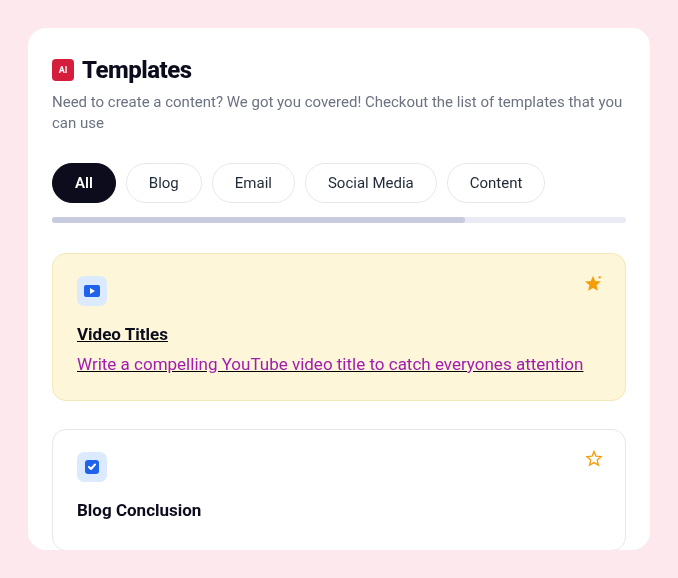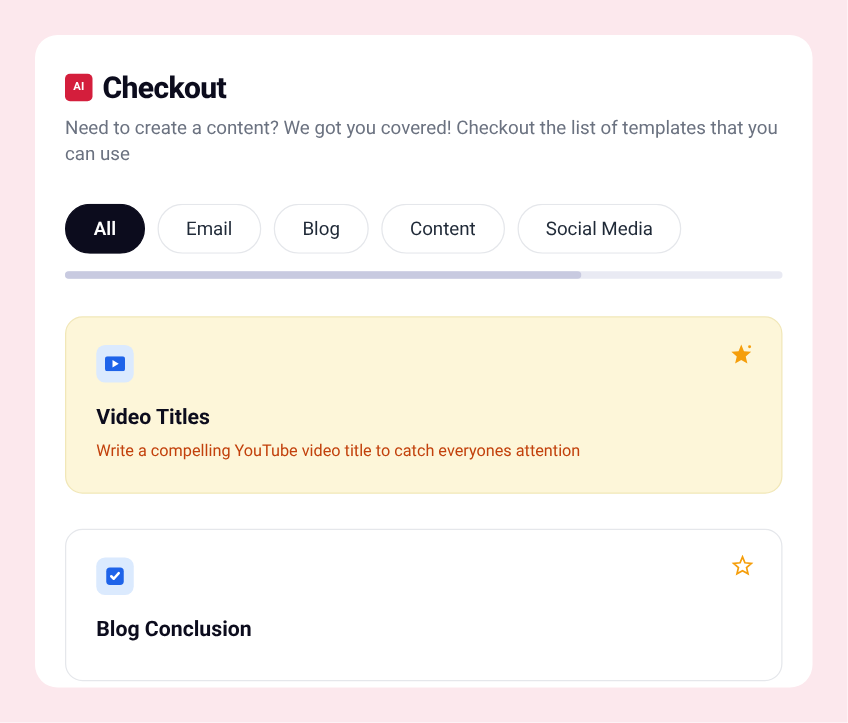--- a/index.html
+++ b/index.html
@@ -94,20 +94,21 @@
     }
     .card {
       border-radius: 14px;
       padding: 22px 24px;
       margin-bottom: 28px;
       position: relative;
     }
     .card.featured {
       background: #fdf6d9;
       border: 1px solid #f1e7b8;
+      text-decoration: underline;
     }
     .card.normal {
       background: #fff;
       border: 1px solid #e5e7eb;
     }
     .card-icon {
       width: 30px;
       height: 30px;
       border-radius: 7px;
       display: flex;
@@ -121,45 +122,45 @@
       top: 20px;
       right: 22px;
     }
     .card-title {
       font-size: 17px;
       font-weight: 700;
       color: #0c0c1d;
       margin-bottom: 8px;
     }
     .card-desc {
-      font-size: 13px;
-      color: #c2410c;
+      font-size: 17px;
+      color: #a21caf;
       line-height: 1.5;
     }
   </style>
 </head>
 <body>
 
 <div class="panel">
 
   <div class="header-row">
     <div class="ai-badge">
       <span>AI</span>
     </div>
-    <h1 class="page-title">Checkout</h1>
+    <h1 class="page-title">Templates</h1>
   </div>
 
   <p class="subtitle">Need to create a content? We got you covered! Checkout the list of templates that you can use</p>
 
   <div class="tabs">
     <button class="tab active">All</button>
+    <button class="tab">Blog</button>
     <button class="tab">Email</button>
-    <button class="tab">Blog</button>
+    <button class="tab">Social Media</button>
     <button class="tab">Content</button>
-    <button class="tab">Social Media</button>
   </div>
 
   <div class="scroll-indicator">
     <div class="scroll-thumb"></div>
   </div>
 
   <div class="card featured">
     <div class="card-icon blue-light">
       <svg width="16" height="12" viewBox="0 0 16 12">
         <rect x="0" y="0" width="16" height="12" rx="2" fill="#1e63e9"></rect>

